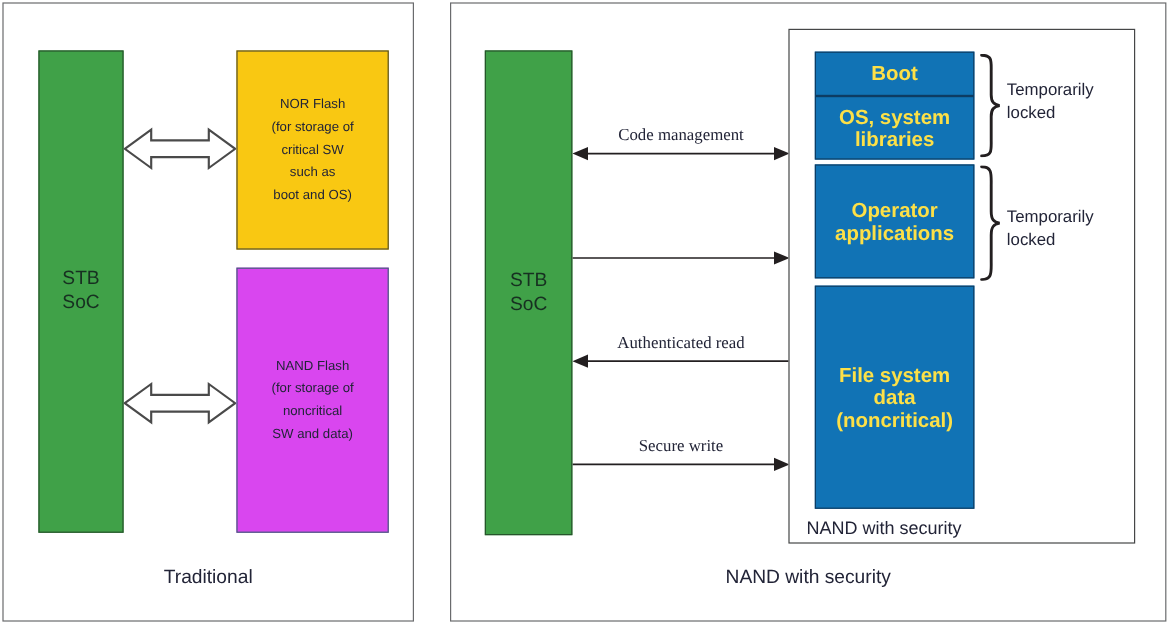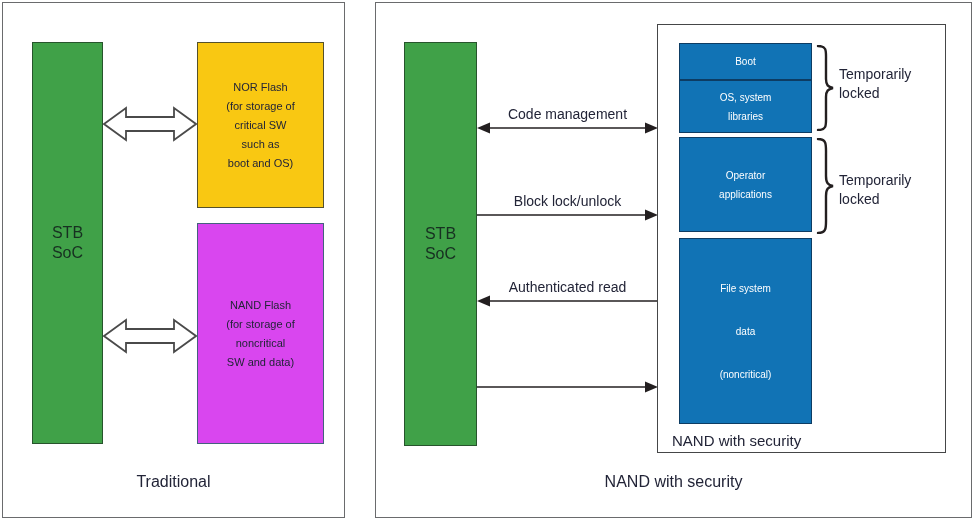--- a/index.html
+++ b/index.html
@@ -24,34 +24,34 @@
   .nandf-box{left:194px;top:220px;width:127px;height:221px;background:#d946ef;border:1px solid #45607e;}
 
   .harrow{position:absolute;left:100px;width:94px;height:38px;}
   .harrow-1{top:102px;}
   .harrow-2{top:314px;}
 
   .caption{position:absolute;left:0;width:100%;text-align:center;font-size:16px;color:#222437;}
   .caption-left{top:470px;}
   .caption-right{top:470px;}
 
-  .arrow-label{position:absolute;left:101px;width:181px;text-align:center;font-size:14px;color:#222437;}
+  .arrow-label{position:absolute;left:101px;width:181px;text-align:center;font-size:14px;color:#222437;font-family:Liberation Serif, serif;}
   .al-1{top:103px;} .al-2{top:190px;} .al-3{top:276px;} .al-4{top:362px;}
   .flow{position:absolute;left:101px;width:181px;height:16px;}
   .fa-1{top:117px;} .fa-2{top:204px;} .fa-3{top:290px;} .fa-4{top:376px;}
 
   .nand-container{position:absolute;left:281px;top:21px;width:289px;height:429px;
       border:1.5px solid #454647;background:#fff;box-sizing:border-box;}
   .blue-box{position:absolute;left:21px;width:133px;background:#1173b5;border:1px solid #0d3c63;
       display:flex;flex-direction:column;align-items:center;justify-content:center;box-sizing:border-box;text-align:center;}
-  .blue-box .ln{display:block;font-size:10px;line-height:19px;color:#ffffff;}
+  .blue-box .ln{display:block;font-size:17px;line-height:19px;color:#fde047;font-weight:bold;}
   .bb-boot{top:18px;height:37px;}
   .bb-os{top:55px;height:53px;}
   .bb-op{top:112px;height:95px;}
-  .bb-fs{top:213px;height:186px;gap:24px;}
+  .bb-fs{top:213px;height:186px;}
 
   .brace{position:absolute;left:157px;width:20px;}
   .brace-1{top:20px;height:86px;}
   .brace-2{top:113px;height:96px;}
   .brace-label{position:absolute;left:181px;font-size:14px;line-height:19px;color:#222437;}
   .bl-1{top:40px;} .bl-2{top:146px;}
   .brace-label .ln{display:block;}
 
   .container-label{position:absolute;left:14px;top:407px;font-size:15px;color:#222437;}
 </style>
@@ -97,32 +97,32 @@
       <span class="ln">SoC</span>
     </div>
 
     <div class="arrow-label al-1">Code management</div>
     <svg class="flow fa-1" viewBox="0 0 181 16">
       <line x1="13" y1="8" x2="168" y2="8" stroke="#231f20" stroke-width="1.4"></line>
       <polygon points="13,2.5 0,8 13,13.5" fill="#231f20"></polygon>
       <polygon points="168,2.5 181,8 168,13.5" fill="#231f20"></polygon>
     </svg>
 
-    <div class="arrow-label al-2">Block lock/unlock</div>
     <svg class="flow fa-2" viewBox="0 0 181 16">
       <line x1="0" y1="8" x2="168" y2="8" stroke="#231f20" stroke-width="1.4"></line>
       <polygon points="168,2.5 181,8 168,13.5" fill="#231f20"></polygon>
     </svg>
 
     <div class="arrow-label al-3">Authenticated read</div>
     <svg class="flow fa-3" viewBox="0 0 181 16">
       <line x1="13" y1="8" x2="181" y2="8" stroke="#231f20" stroke-width="1.4"></line>
       <polygon points="13,2.5 0,8 13,13.5" fill="#231f20"></polygon>
     </svg>
 
+    <div class="arrow-label al-4">Secure write</div>
     <svg class="flow fa-4" viewBox="0 0 181 16">
       <line x1="0" y1="8" x2="168" y2="8" stroke="#231f20" stroke-width="1.4"></line>
       <polygon points="168,2.5 181,8 168,13.5" fill="#231f20"></polygon>
     </svg>
 
     <div class="nand-container">
       <div class="blue-box bb-boot">
         <span class="ln">Boot</span>
       </div>
       <div class="blue-box bb-os">

